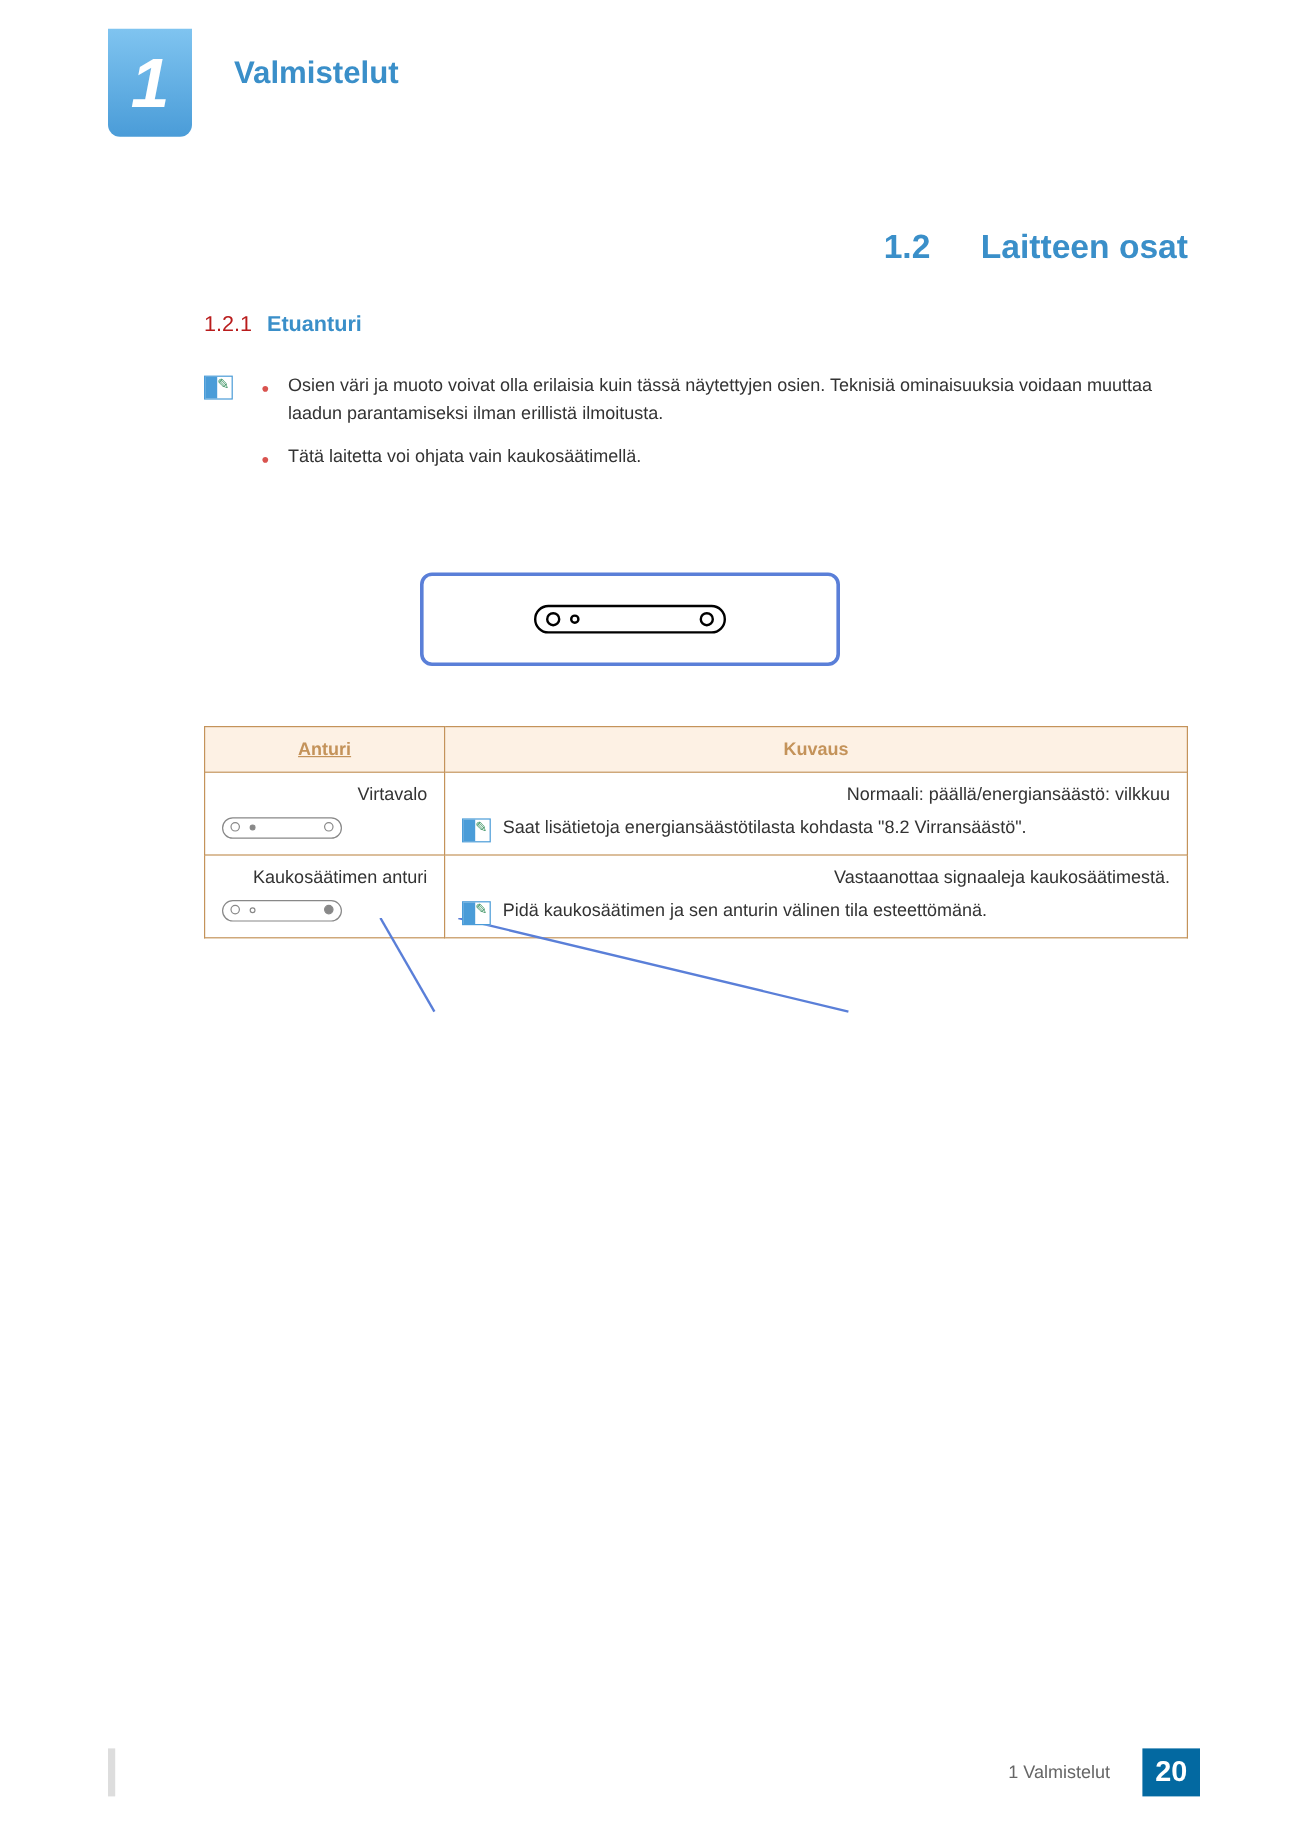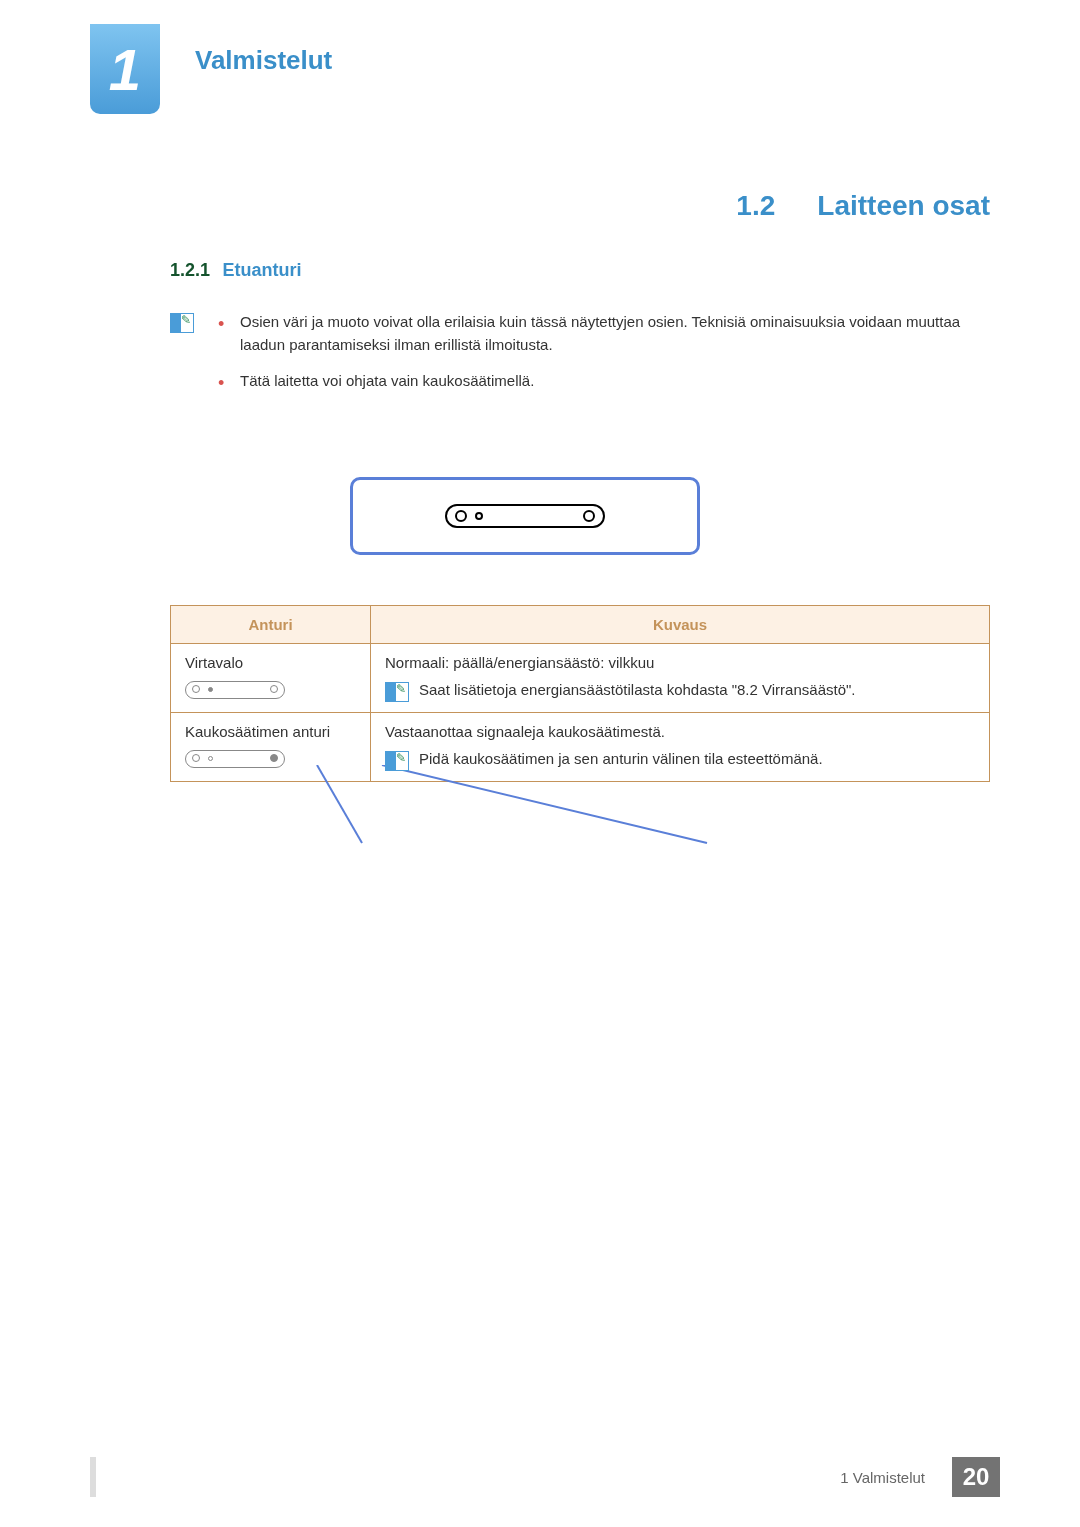--- a/index.html
+++ b/index.html
@@ -59,22 +59,22 @@
     font-size: 28px;
     font-weight: bold;
     color: #3a8fc9;
   }
   .subsection-heading {
     margin-left: 80px;
     margin-bottom: 30px;
   }
   .subsection-number {
     font-size: 18px;
-    font-weight: bold;
-    color: #14532d;
+    font-weight: normal;
+    color: #b91c1c;
     margin-right: 8px;
   }
   .subsection-title {
     font-size: 18px;
     font-weight: bold;
     color: #3a8fc9;
   }
   .note-block {
     display: flex;
     margin-left: 80px;
@@ -214,29 +214,29 @@
   table.sensor-table {
     margin-left: 80px;
     width: 820px;
     border-collapse: collapse;
     font-size: 15px;
   }
   table.sensor-table th, table.sensor-table td {
     border: 1px solid #c4935a;
     padding: 10px 14px;
     vertical-align: top;
-    text-align: left;
+    text-align: right;
   }
   table.sensor-table th {
     background: #fdf1e4;
     color: #c4935a;
     font-weight: bold;
     text-align: center;
   }
-  table.sensor-table th:first-child { width: 200px; }
+  table.sensor-table th:first-child { width: 200px; text-decoration: underline; }
   .mini-pill {
     width: 100px;
     height: 18px;
     border: 1.5px solid #888;
     border-radius: 10px;
     position: relative;
     margin-top: 10px;
   }
   .mini-pill .mc1 { position:absolute; left:6px; top:3px; width:8px; height:8px; border:1.5px solid #888; border-radius:50%; }
   .mini-pill .mc2 { position:absolute; left:22px; top:5px; width:5px; height:5px; border:1.5px solid #888; border-radius:50%; }
@@ -251,21 +251,21 @@
     display: flex;
     align-items: center;
     gap: 0;
   }
   .footer-text {
     font-size: 15px;
     color: #666;
     padding-right: 27px;
   }
   .footer-page {
-    background: #737373;
+    background: #0369a1;
     color: #fff;
     font-size: 24px;
     font-weight: bold;
     width: 48px;
     height: 40px;
     display: flex;
     align-items: center;
     justify-content: center;
   }
   .side-stripe {

